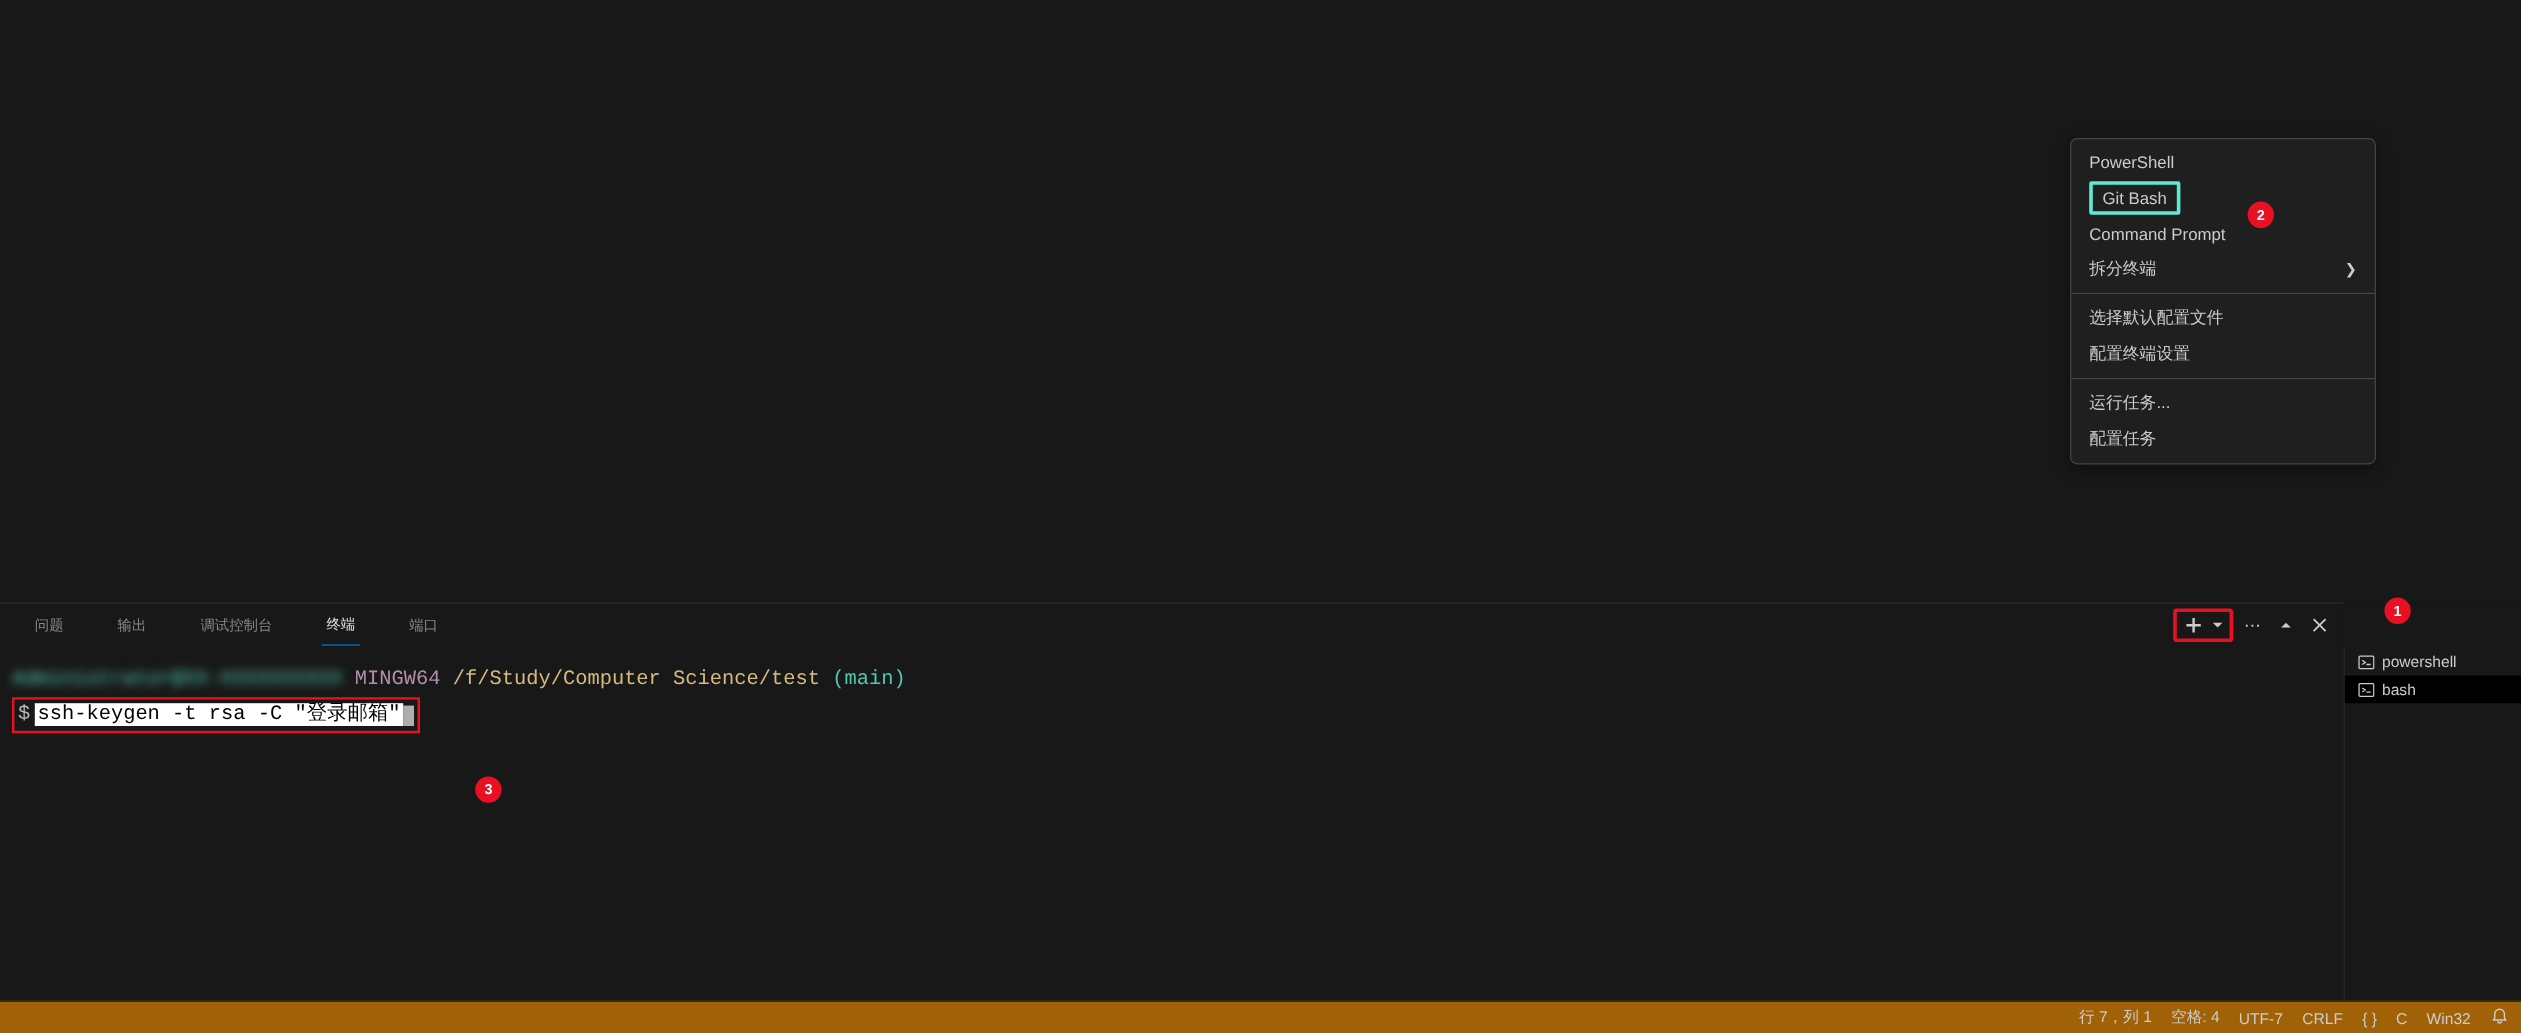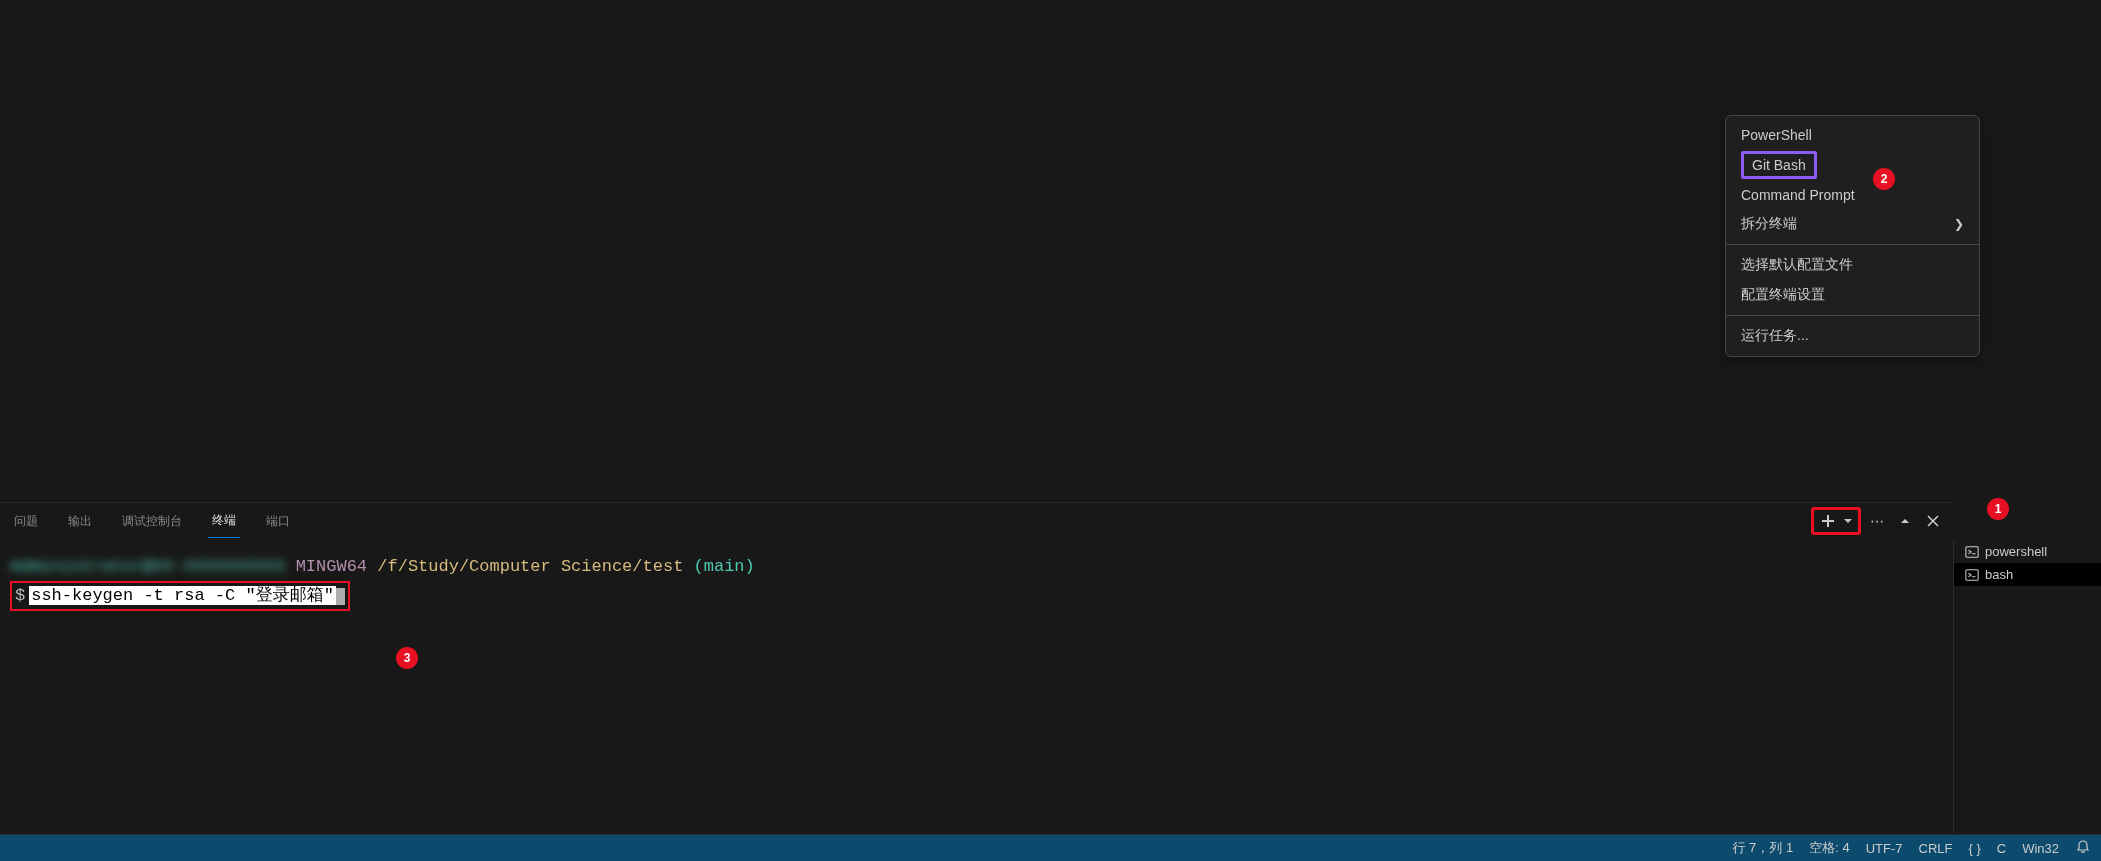--- a/index.html
+++ b/index.html
@@ -33,20 +33,21 @@
   align-items: center;
   height: 36px;
   padding-left: 10px;
   gap: 22px;
 }
 .panel-tab {
   color: #888;
   font-size: 12px;
   cursor: pointer;
   padding: 8px 4px;
+  margin-left: 15px;
 }
 .panel-tab.active {
   color: #e0e0e0;
   border-bottom: 1px solid #0078d4;
 }
 .panel-actions {
   position: absolute;
   right: 8px;
   top: 4px;
   display: flex;
@@ -119,21 +120,21 @@
   font-size: 14px;
   cursor: pointer;
   display: flex;
   justify-content: space-between;
   align-items: center;
 }
 .context-menu-item.highlighted-wrap {
   padding: 2px 15px;
 }
 .hl-box {
-  border: 3px solid #8b5cf6;
+  border: 3px solid #5eead4;
   padding: 3px 8px;
   border-radius: 2px;
 }
 .context-menu-sep {
   height: 1px;
   background: #454545;
   margin: 5px 0;
 }
 .chevron-right {
   color: #cccccc;
@@ -166,21 +167,21 @@
   display: inline-flex;
   align-items: center;
   justify-content: center;
 }
 .statusbar {
   position: absolute;
   bottom: 0;
   left: 0;
   right: 0;
   height: 27px;
-  background: #0c4a6e;
+  background: #a16207;
   border-top: 1px solid #2b2b2b;
   display: flex;
   align-items: center;
   justify-content: flex-end;
   padding: 0 10px;
   gap: 16px;
   font-size: 13px;
   color: #cccccc;
 }
 .statusbar-item {
@@ -217,20 +218,21 @@
   <div class="context-menu-item">Command Prompt</div>
   <div class="context-menu-item">
     <span>拆分终端</span>
     <span class="chevron-right">❯</span>
   </div>
   <div class="context-menu-sep"></div>
   <div class="context-menu-item">选择默认配置文件</div>
   <div class="context-menu-item">配置终端设置</div>
   <div class="context-menu-sep"></div>
   <div class="context-menu-item">运行任务...</div>
+  <div class="context-menu-item">配置任务</div>
 </div>
 
 <div class="panel">
   <div class="panel-tabs">
     <div class="panel-tab">问题</div>
     <div class="panel-tab">输出</div>
     <div class="panel-tab">调试控制台</div>
     <div class="panel-tab active">终端</div>
     <div class="panel-tab">端口</div>
   </div>

